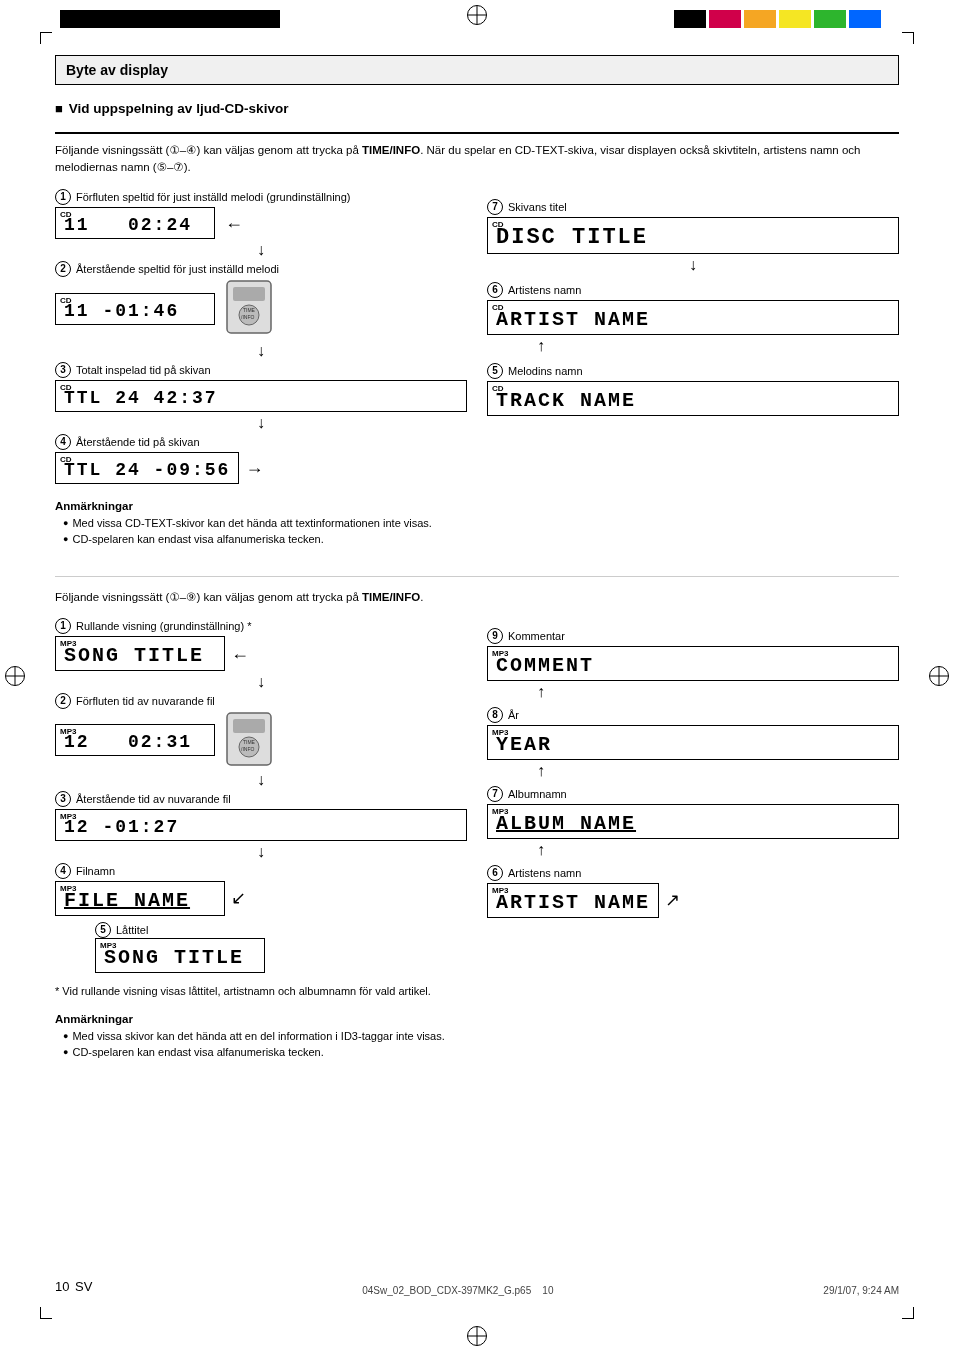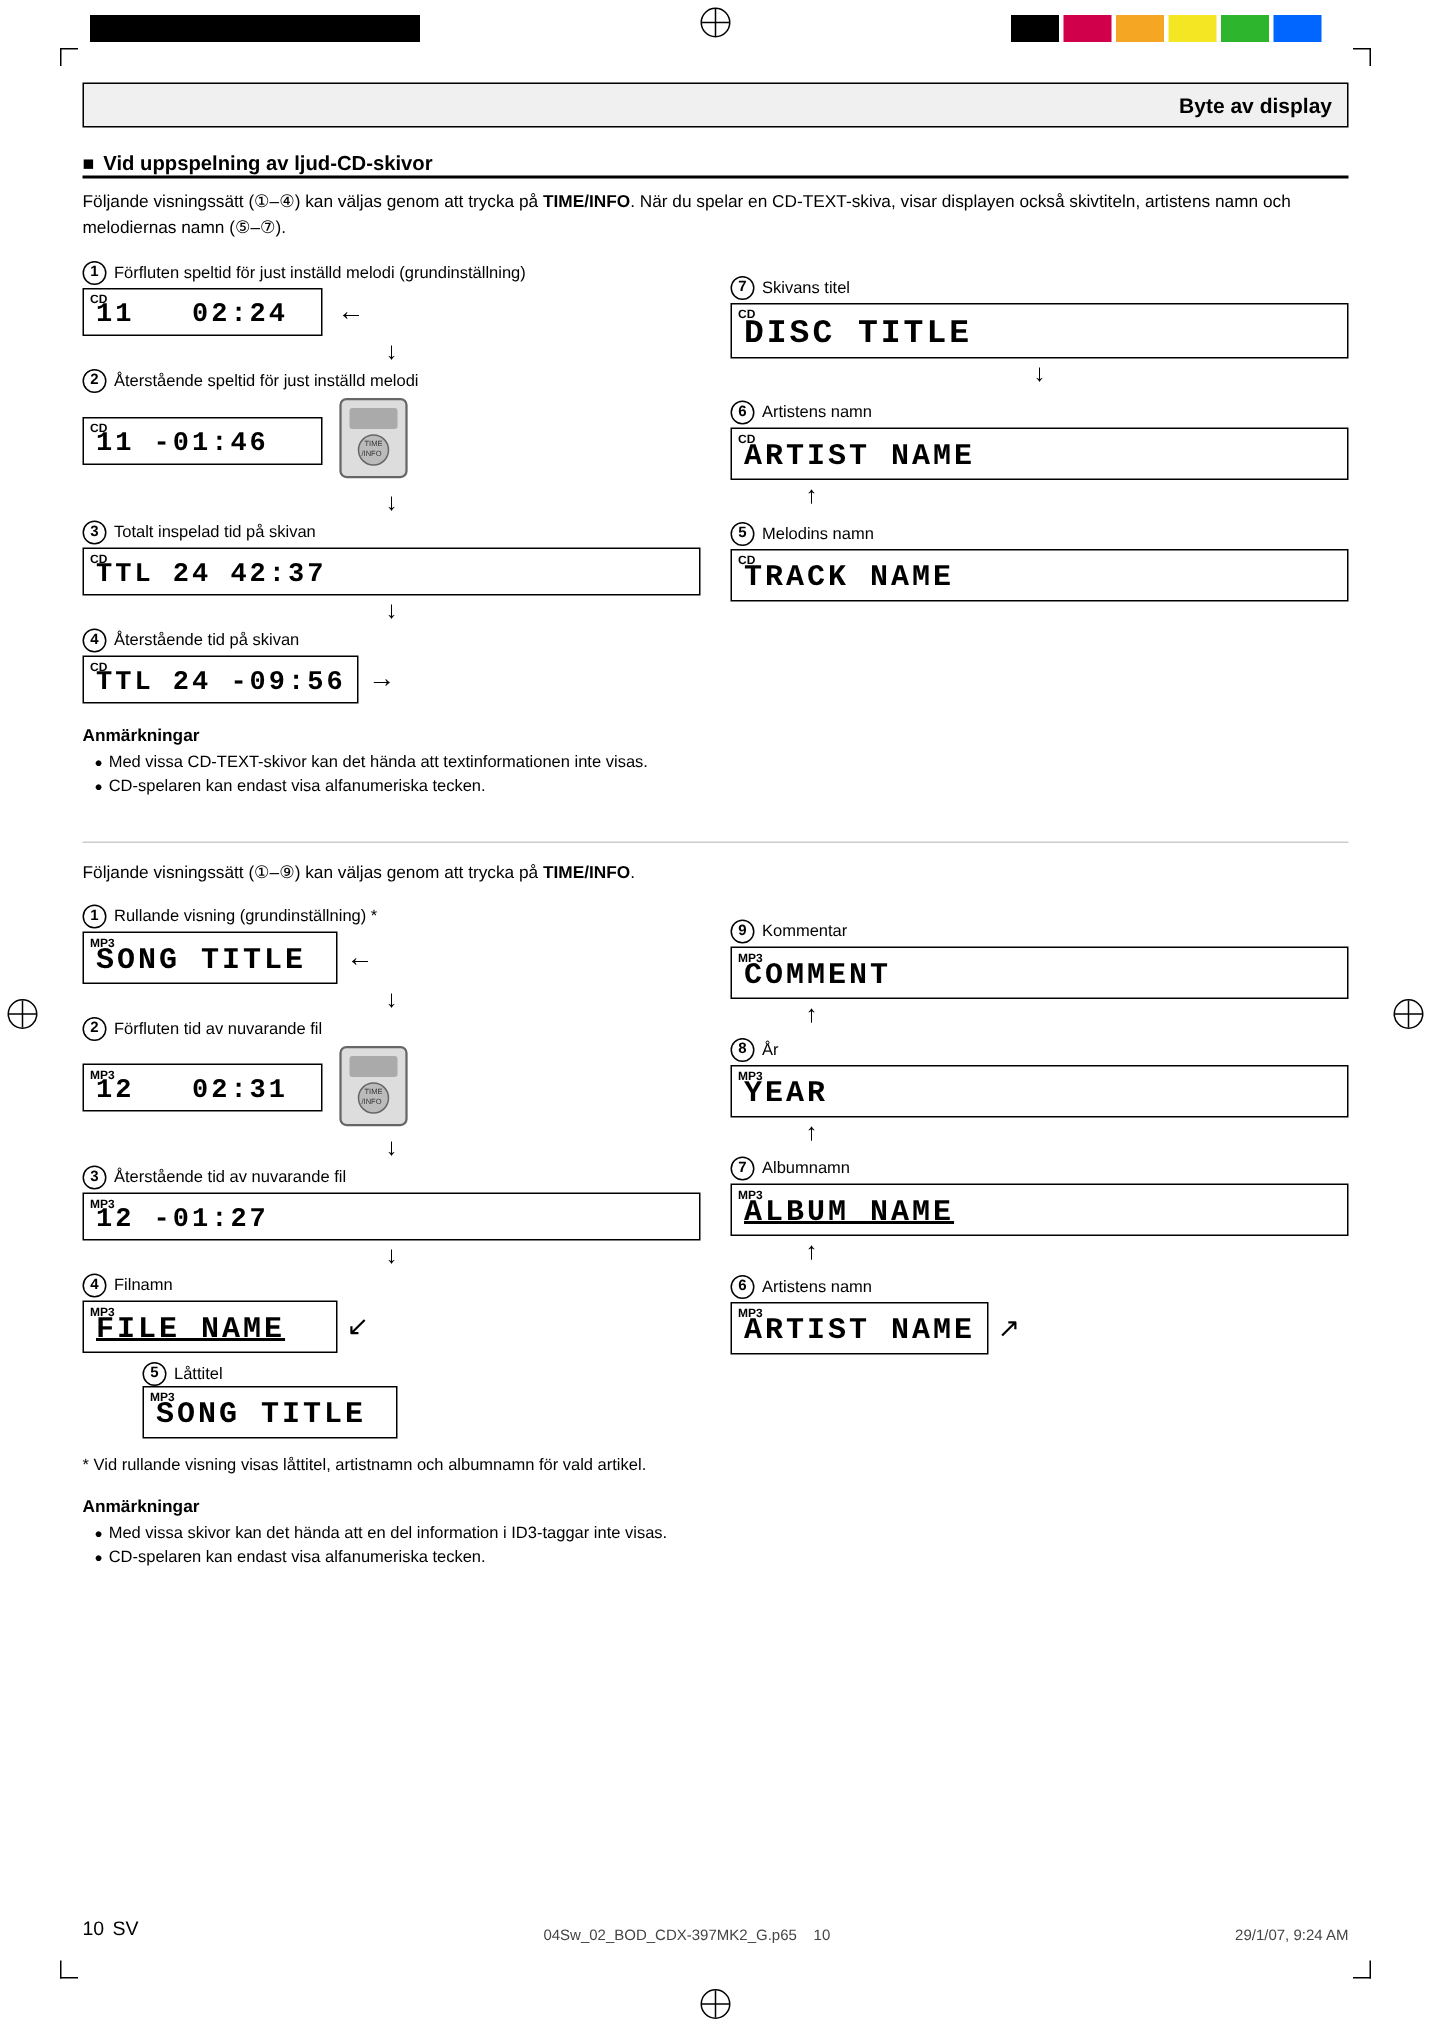--- a/index.html
+++ b/index.html
@@ -110,37 +110,37 @@
       position: absolute;
       top: 55px; left: 55px; right: 55px; bottom: 55px;
       display: flex;
       flex-direction: column;
     }
 
     
     .section-title-box {
       border: 1.5px solid #000;
       background: #f0f0f0;
-      text-align: right;
+      text-align: left;
       padding: 6px 10px;
       font-size: 14px;
       font-weight: bold;
       margin-bottom: 16px;
     }
 
     
     .subsection-heading {
       display: flex;
       align-items: center;
       gap: 6px;
       font-size: 13.5px;
       font-weight: bold;
       margin-bottom: 8px;
       border-bottom: 2px solid #000;
-      padding-bottom: 1px;
+      padding-bottom: 16px;
     }
     .subsection-heading::before {
       content: '■';
       font-size: 13px;
     }
 
     
     .intro-text {
       font-size: 11.5px;
       margin-bottom: 12px;

